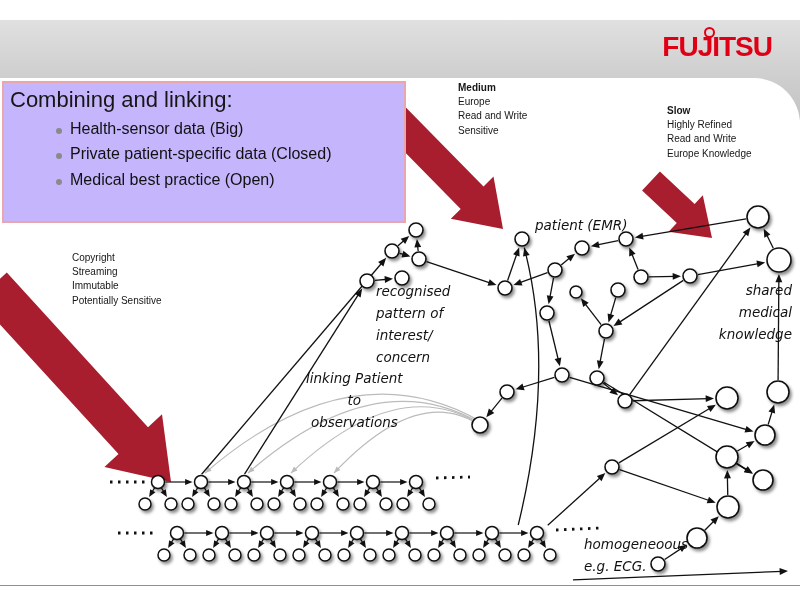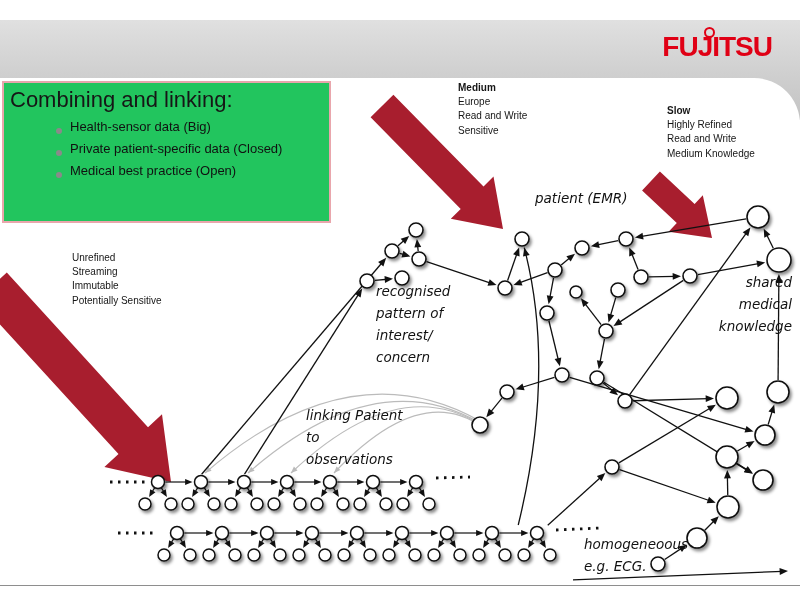--- a/index.html
+++ b/index.html
@@ -6,26 +6,26 @@
   .slide{position:relative;width:800px;height:590px;background:#fff;overflow:hidden;
          font-family:"Liberation Sans",sans-serif;color:#111;margin-top:20px;}
   .gray-band{position:absolute;top:0;left:0;width:800px;height:100px;
              background:linear-gradient(180deg,#e0e0e0 0%,#cfcfcf 55%,#c3c3c3 100%);}
   .content-panel{position:absolute;top:58px;left:0;width:800px;height:532px;
                  background:#fff;border-top-right-radius:46px;}
   .logo{position:absolute;top:11px;right:28px;font-weight:bold;font-size:28px;
         letter-spacing:-1px;}
   .logo .ring{position:absolute;left:42px;top:-4px;width:7px;height:7px;
               border:2.4px solid currentColor;border-radius:50%;}
-  .info-box{position:absolute;left:2px;top:61px;width:329px;height:142px;
-            background:#22c55e;border:2px solid #1d4ed8;box-sizing:border-box;
+  .info-box{position:absolute;left:2px;top:61px;width:404px;height:142px;
+            background:#c4b5fd;border:2px solid #1d4ed8;box-sizing:border-box;
             padding:4px 6px 6px 6px;}
   .info-title{font-size:22px;line-height:1.2;color:#161616;}
   .bullets{margin:7px 0 0 46px;}
-  .bullet{display:flex;align-items:flex-start;font-size:13px;line-height:1.13;
+  .bullet{display:flex;align-items:flex-start;font-size:16px;line-height:1.13;
           margin-bottom:7px;max-width:300px;}
   .bullet .dot{flex:0 0 auto;width:6px;height:6px;border-radius:50%;
                background:#8a8a8a;margin:8px 8px 0 0;}
   .flow{position:absolute;font-size:10px;line-height:1.42;color:#161616;}
   .flow .t{font-weight:bold;}
   .anno{position:absolute;font-family:"DejaVu Sans",sans-serif;font-style:italic;
         font-size:13.5px;line-height:1.62;color:#111;white-space:nowrap;}
   .anno.right{text-align:right;}
   svg.net{position:absolute;top:0;left:0;}
   .footer-line{position:absolute;top:565px;left:0;width:800px;height:1px;background:#8e8e8e;}
@@ -342,59 +342,59 @@
         </div>
         <div class="bullet">
           <span class="dot"></span>
           <span>Medical best practice (Open)</span>
         </div>
       </div>
   </div>
 
   <div class="flow" style="left:72px;top:231px">
     <div>
-        <div>Unrefined</div>
+        <div>Copyright</div>
         <div>Streaming</div>
         <div>Immutable</div>
         <div>Potentially Sensitive</div>
       </div>
   </div>
   <div class="flow" style="left:458px;top:61px">
     <div class="t">Medium</div>
     <div>
         <div>Europe</div>
         <div>Read and Write</div>
         <div>Sensitive</div>
       </div>
   </div>
   <div class="flow" style="left:667px;top:84px">
     <div class="t">Slow</div>
     <div>
         <div>Highly Refined</div>
         <div>Read and Write</div>
-        <div>Medium Knowledge</div>
+        <div>Europe Knowledge</div>
       </div>
   </div>
 
   <div id="anno-layer">
-      <div class="anno" style="left: 535px; top: 168px; text-align: right;">
+      <div class="anno" style="left: 535px; top: 195px; text-align: right;">
         <div>patient (EMR)</div>
       </div>
       <div class="anno" style="left: 376px; top: 261px;">
         <div>recognised</div>
         <div>pattern of</div>
         <div>interest/</div>
         <div>concern</div>
       </div>
-      <div class="anno" style="left: 306px; top: 385px;">
+      <div class="anno" style="left: 306px; top: 348px; text-align: center;">
         <div>linking Patient</div>
         <div>to</div>
         <div>observations</div>
       </div>
-      <div class="anno right" style="left: 700px; top: 252px; width: 92px;">
+      <div class="anno right" style="left: 700px; top: 260px; width: 92px;">
         <div>shared</div>
         <div>medical</div>
         <div>knowledge</div>
       </div>
       <div class="anno" style="left: 584px; top: 514px;">
         <div>homogeneoous</div>
         <div>e.g. ECG.</div>
       </div>
     </div>
 

